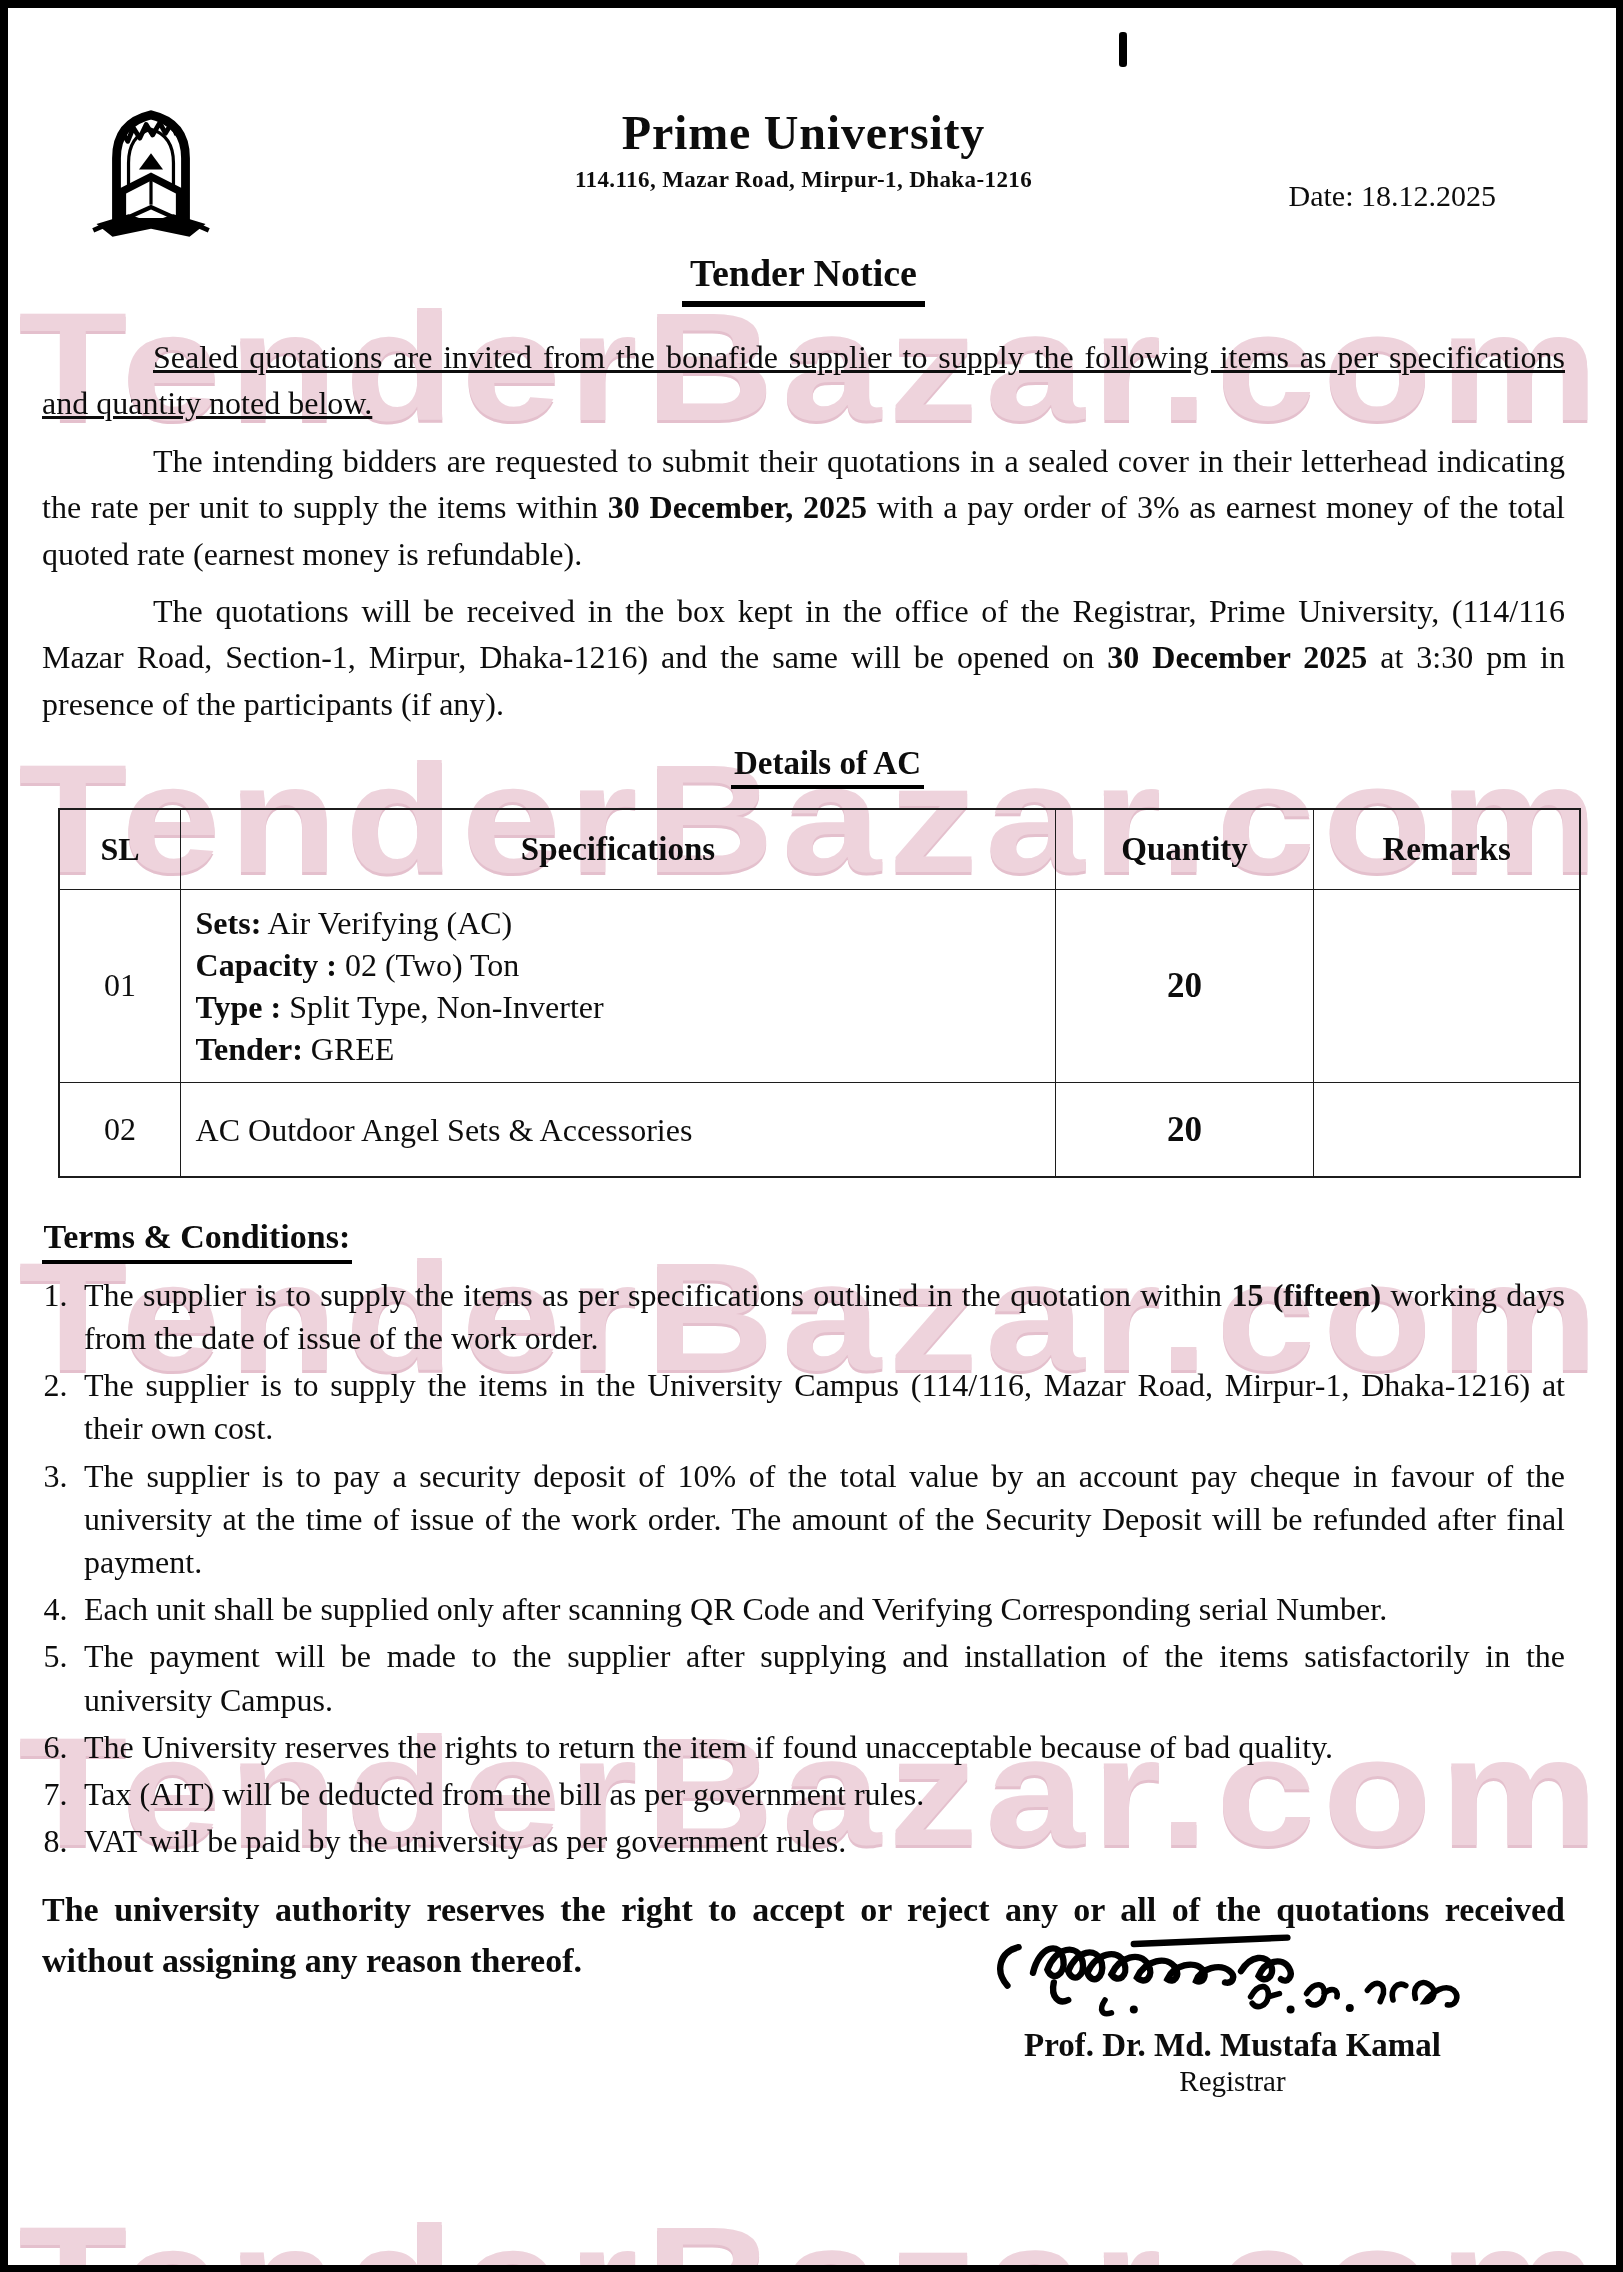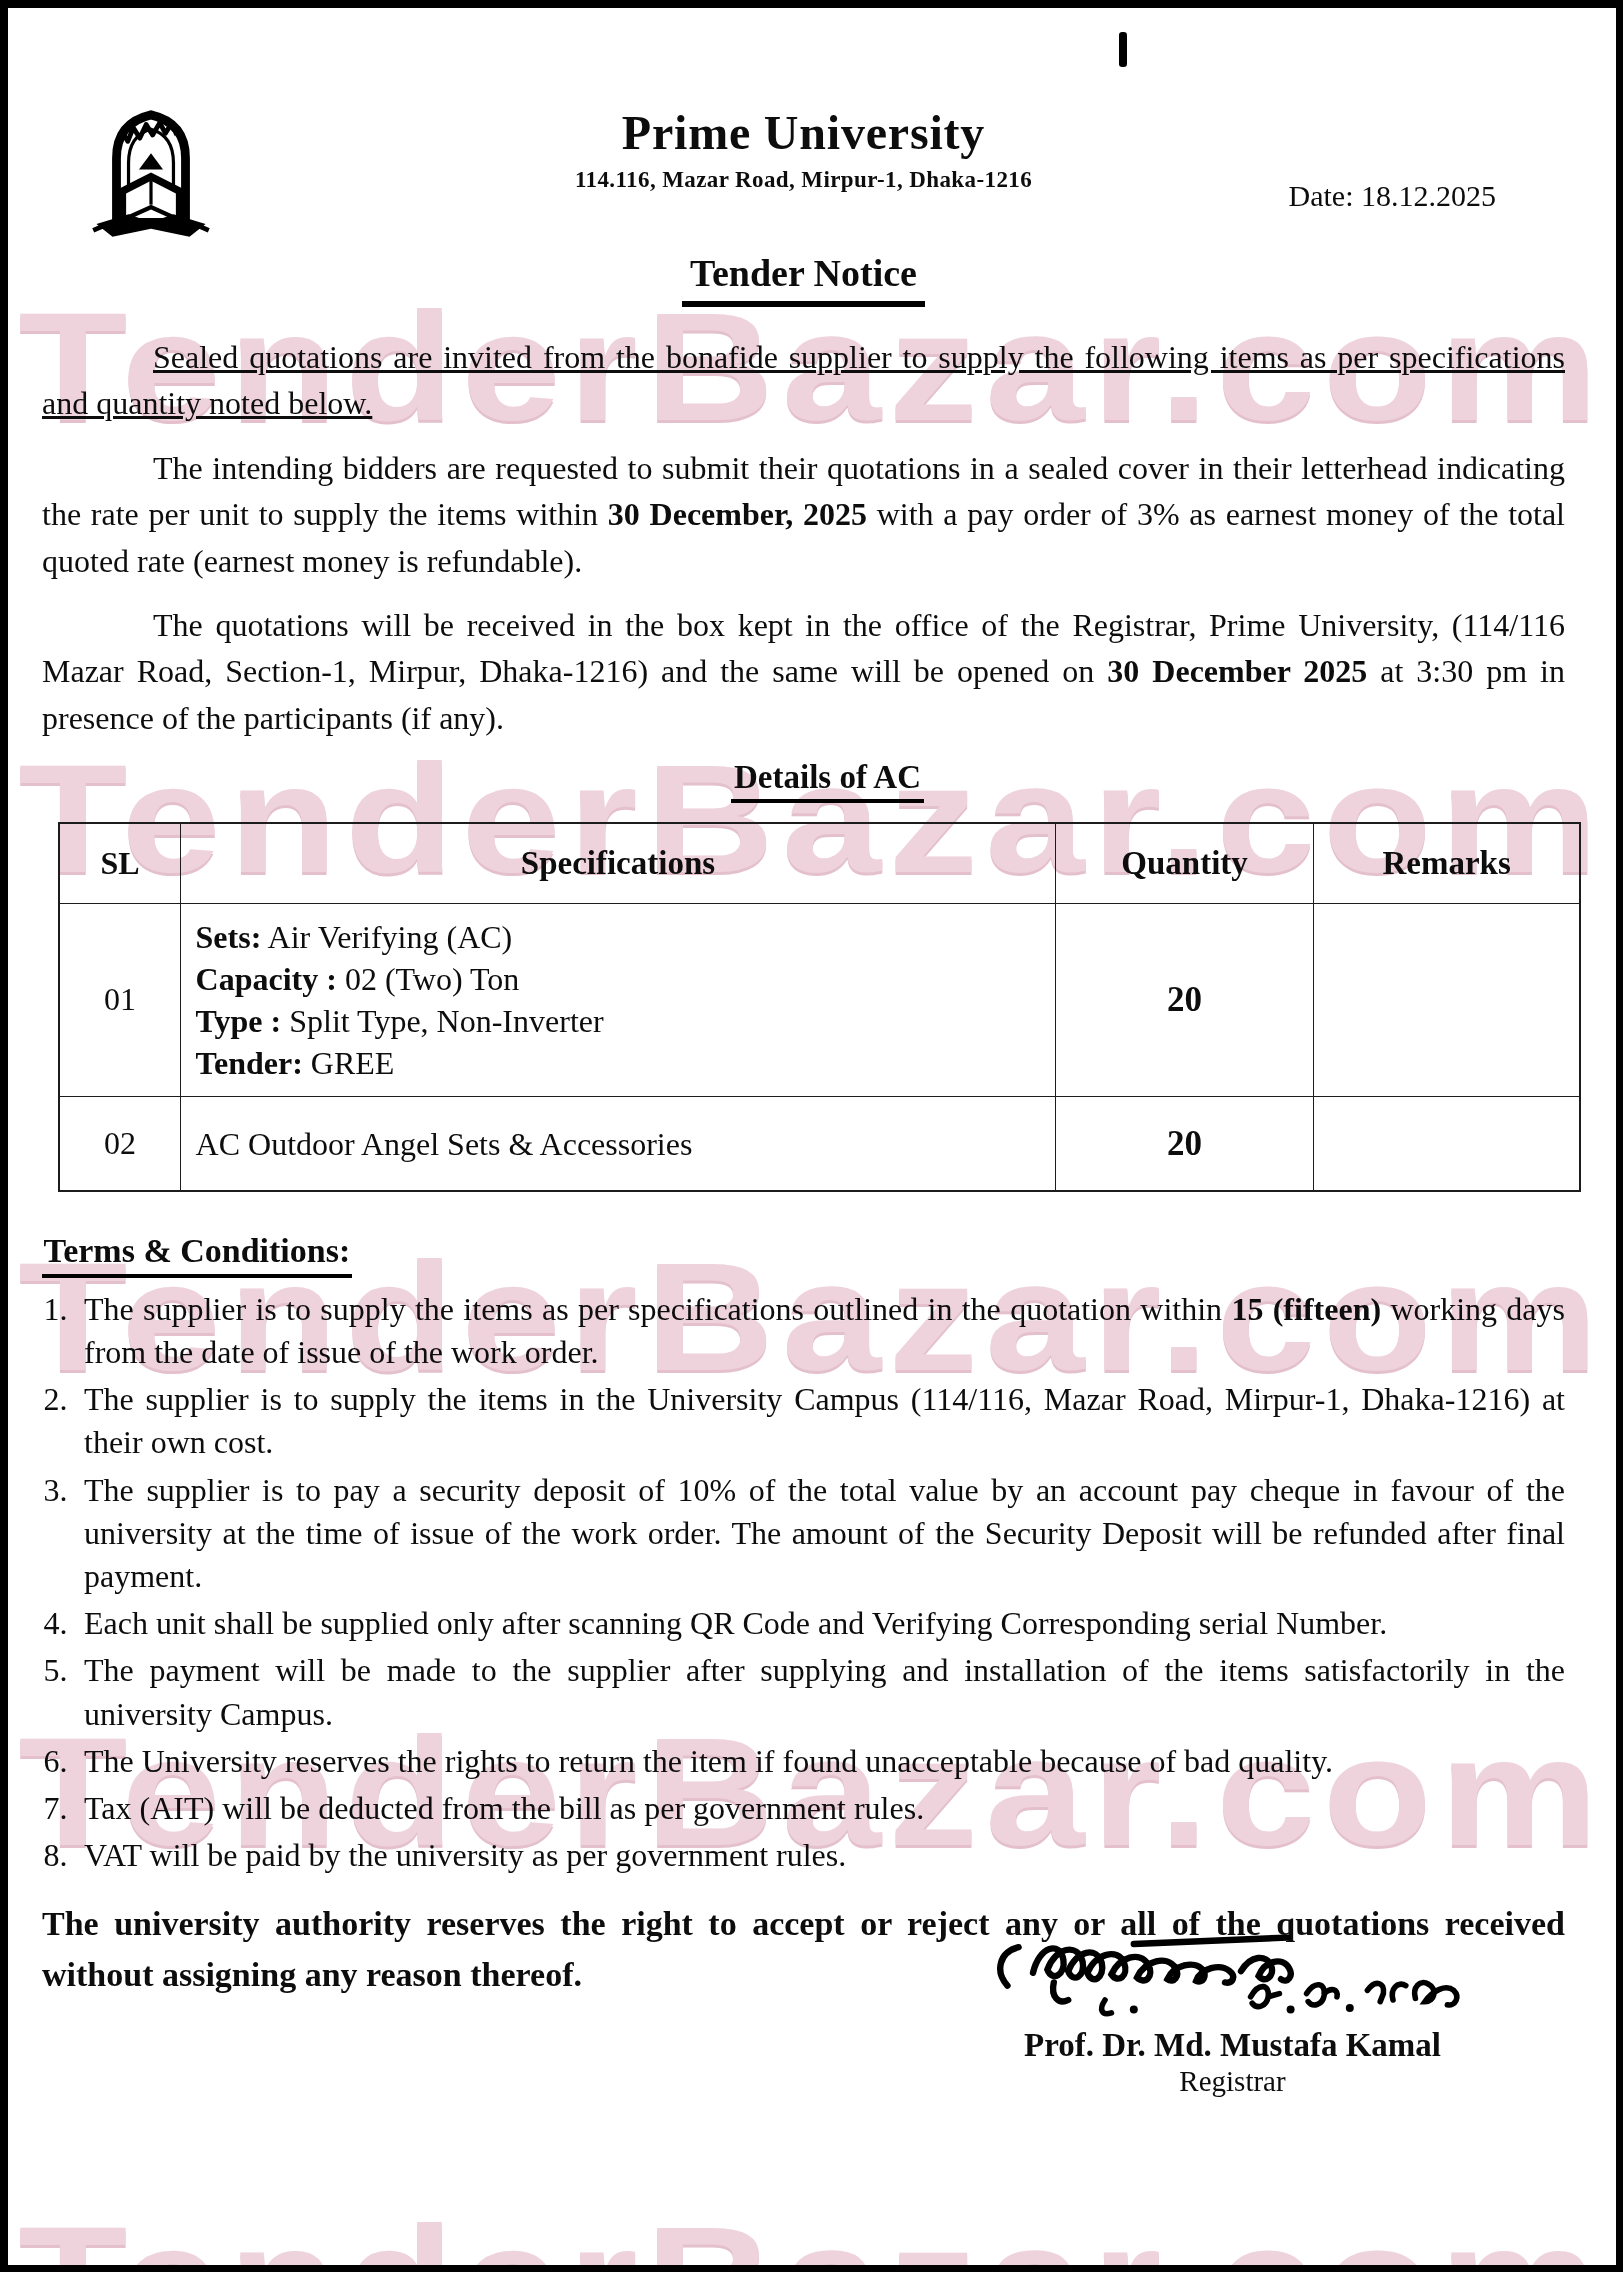--- a/index.html
+++ b/index.html
@@ -23,21 +23,21 @@
   .uni-address{margin:9.6px 0 0; text-align:center; font-size:23px; font-weight:bold; letter-spacing:0.4px;}
   .date-line{position:absolute; top:171px; right:120px; font-size:30px; z-index:1;}
   .logo{position:absolute; top:94px; left:82px; z-index:1;}
   .center-wrap{text-align:center;}
   .notice-heading{
     display:inline-block; margin-top:58px; font-size:38px; font-weight:bold;
     border-bottom:6.4px solid #000; padding:0 8px 6.4px;
   }
   .para{margin:0; font-size:32px; line-height:1.45; text-align:justify; text-indent:111px;}
   .para.p1{margin-top:27px;text-decoration:underline;}
-  .para + .para{margin-top:18px;}
+  .para + .para{margin-top:11px;}
   .details-heading{
     display:inline-block; margin-top:17.6px; font-size:33px; font-weight:bold;
     border-bottom:4px solid #000; padding:0 3.2px 3.2px;margin-left:48px;
   }
   
   table.ac{width:100%; margin-top:19px; border-collapse:collapse; border:2.4px solid #1c1c1c;margin-left:16px;}
   table.ac th, table.ac td{border:1.6px solid #1c1c1c; vertical-align:middle;}
   th.h-sl{width:8%; font-size:32px;}
   th.h-spec{width:57.5%; font-size:33px;}
   th.h-qty{width:17%; font-size:33px;}

